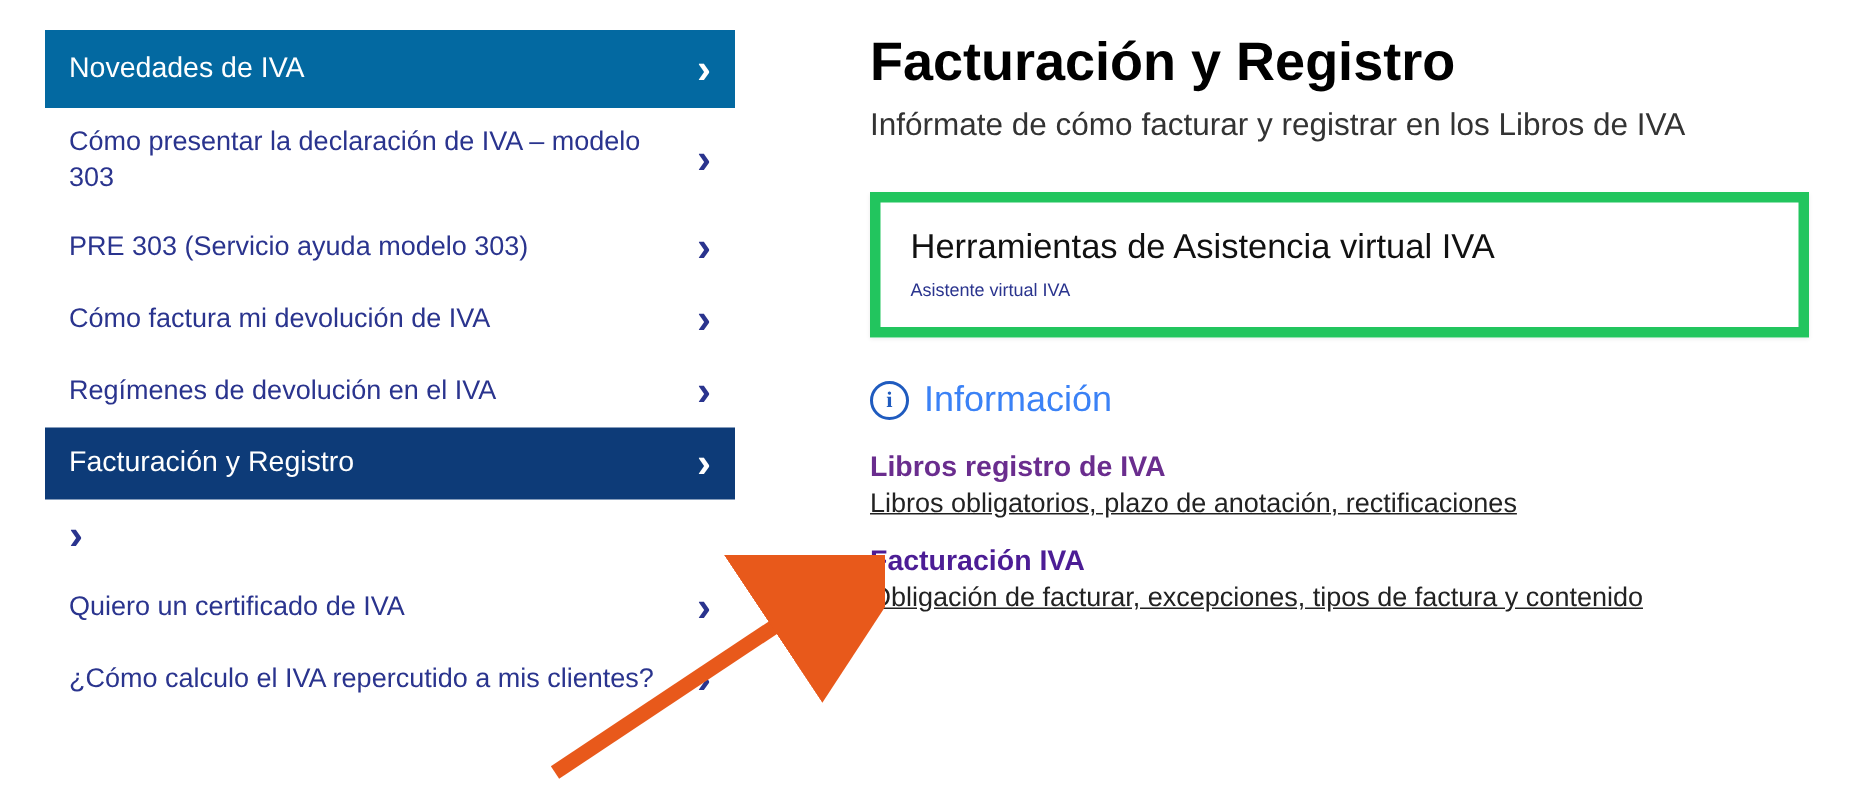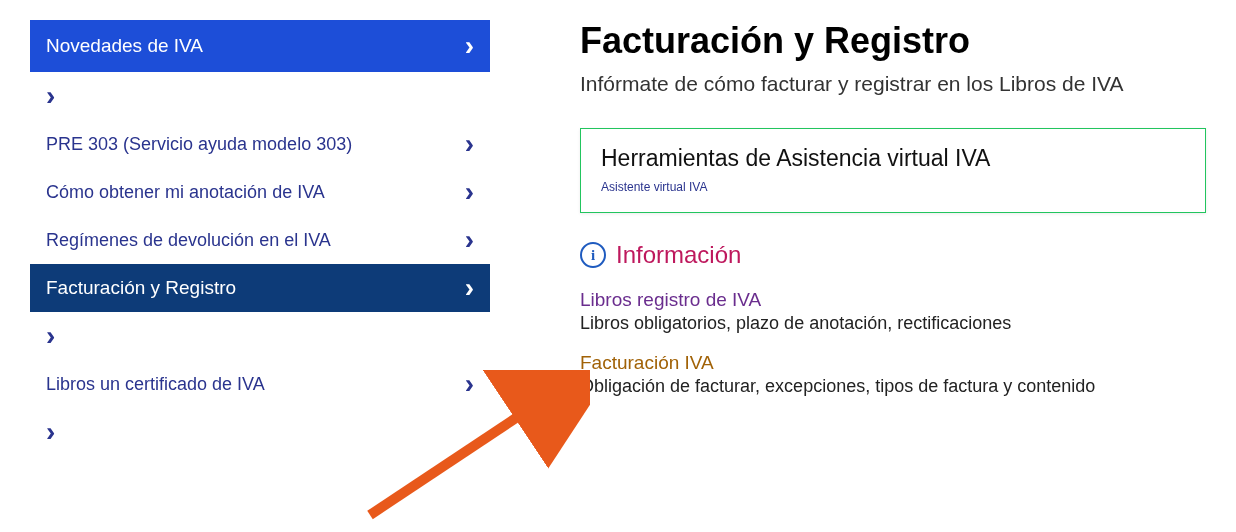--- a/index.html
+++ b/index.html
@@ -25,21 +25,21 @@
       align-items: center;
       justify-content: space-between;
       padding: 10px 16px;
       cursor: pointer;
       color: #2a348e;
       font-size: 18px;
       line-height: 1.35;
       border-bottom: none;
     }
     .sidebar-item.level0 {
-      background: #1d4ed8;
+      background: #0369a1;
       color: #fff;
       font-weight: 400;
       padding: 12px 16px;
       font-size: 19px;
     }
     .sidebar-item.level1 {
       background: #0d3b78;
       color: #fff;
       padding: 10px 16px;
       font-size: 19px;
@@ -71,21 +71,21 @@
       font-weight: 700;
       color: #000;
       margin-bottom: 10px;
     }
     .page-subtitle {
       font-size: 21px;
       color: #333;
       margin-bottom: 32px;
     }
     .tool-card {
-      border: 1px solid #22c55e;
+      border: 7px solid #22c55e;
       box-shadow: 0 1px 3px rgba(0,0,0,0.08);
       padding: 16px 20px 18px;
       margin-bottom: 28px;
     }
     .tool-card-title {
       font-size: 23px;
       color: #111;
       margin-bottom: 8px;
       font-weight: 400;
     }
@@ -108,81 +108,84 @@
       display: flex;
       align-items: center;
       justify-content: center;
       color: #1f5bbf;
       font-weight: bold;
       font-size: 15px;
       font-family: Georgia, serif;
     }
     .info-header-text {
       font-size: 24px;
-      color: #be185d;
+      color: #3b82f6;
     }
     .info-item {
       margin-bottom: 18px;
     }
     .info-item-title {
       font-size: 19px;
-      font-weight: 400;
+      font-weight: 700;
       cursor: pointer;
       margin-bottom: 2px;
     }
     .info-item-title.visited { color: #6a2d8e; }
-    .info-item-title.normal { color: #a16207; }
+    .info-item-title.normal { color: #4c1d95; }
     .info-item-desc {
       font-size: 18px;
       color: #222;
+      text-decoration: underline;
     }
     .arrow-annot {
       position: absolute;
       left: 330px;
       top: 370px;
       pointer-events: none;
     }
   </style>
 </head>
 <body>
 
 <div class="layout">
   <nav class="sidebar">
 
   <div class="sidebar-item level0">
         <span class="label">Novedades de IVA</span>
         <span class="chev" style="font-size: 28px;">›</span>
       </div>
       <div class="sidebar-item link">
+        <span class="label">Cómo presentar la declaración de IVA – modelo 303</span>
         <span class="chev" style="font-size: 28px;">›</span>
       </div>
       <div class="sidebar-item link">
         <span class="label">PRE 303 (Servicio ayuda modelo 303)</span>
         <span class="chev" style="font-size: 28px;">›</span>
       </div>
       <div class="sidebar-item link">
-        <span class="label">Cómo obtener mi anotación de IVA</span>
+        <span class="label">Cómo factura mi devolución de IVA</span>
         <span class="chev" style="font-size: 28px;">›</span>
       </div>
       <div class="sidebar-item link">
         <span class="label">Regímenes de devolución en el IVA</span>
         <span class="chev" style="font-size: 28px;">›</span>
       </div>
       <div class="sidebar-item level1">
         <span class="label">Facturación y Registro</span>
         <span class="chev" style="font-size: 28px;">›</span>
       </div>
       <div class="sidebar-item link">
         <span class="chev" style="font-size: 28px;">›</span>
       </div>
       <div class="sidebar-item link">
-        <span class="label">Libros un certificado de IVA</span>
-        <span class="chev" style="font-size: 28px;">›</span>
-      </div>
-      <div class="sidebar-item link">
+        <span class="label">Quiero un certificado de IVA</span>
+        <span class="chev" style="font-size: 28px;">›</span>
+      </div>
+      <div class="sidebar-item link">
+        <span class="label">¿Cómo calculo el IVA repercutido a mis clientes?</span>
         <span class="chev" style="font-size: 28px;">›</span>
       </div>
     </nav>
 
   <main class="main">
     <h1 class="page-title">Facturación y Registro</h1>
     <p class="page-subtitle">Infórmate de cómo facturar y registrar en los Libros de IVA</p>
 
     <div class="tool-card">
       <div class="tool-card-title">Herramientas de Asistencia virtual IVA</div>

